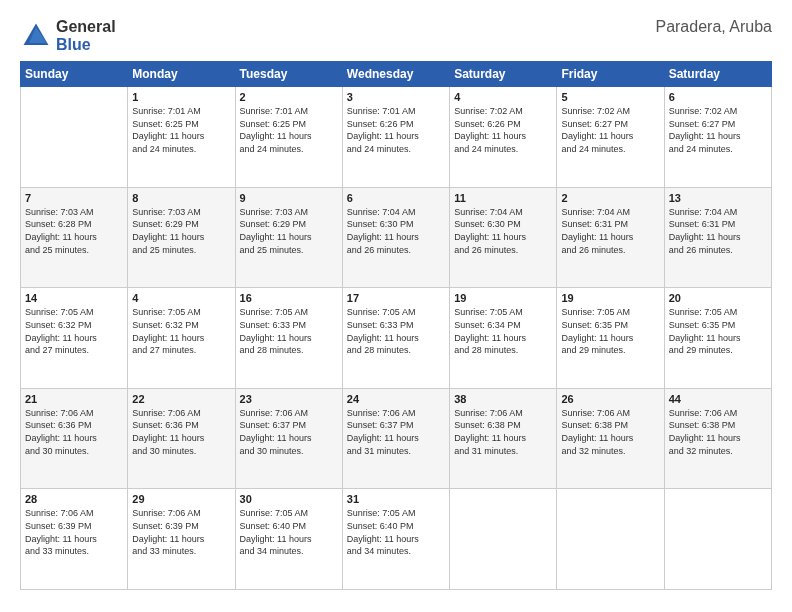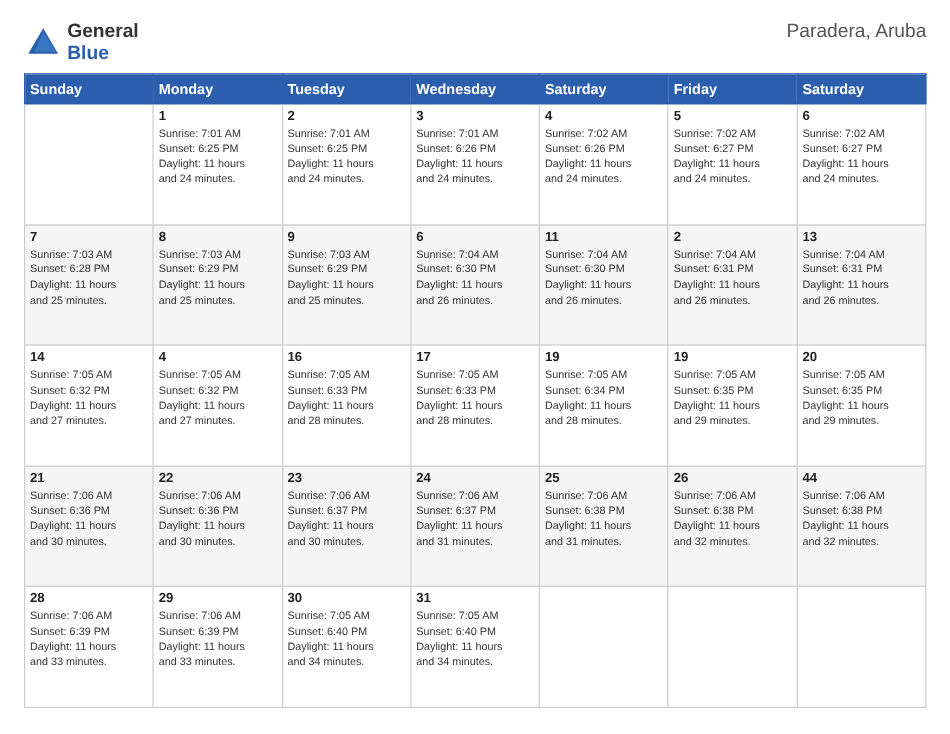--- a/index.html
+++ b/index.html
@@ -307,21 +307,21 @@
 and 30 minutes.</div>
           </td>
           <td>
             <div class="day-number">24</div>
             <div class="day-info" style="white-space: pre-line;">Sunrise: 7:06 AM
 Sunset: 6:37 PM
 Daylight: 11 hours
 and 31 minutes.</div>
           </td>
           <td>
-            <div class="day-number">25</div>
+            <div class="day-number">38</div>
             <div class="day-info" style="white-space: pre-line;">Sunrise: 7:06 AM
 Sunset: 6:38 PM
 Daylight: 11 hours
 and 31 minutes.</div>
           </td>
           <td>
             <div class="day-number">26</div>
             <div class="day-info" style="white-space: pre-line;">Sunrise: 7:06 AM
 Sunset: 6:38 PM
 Daylight: 11 hours

